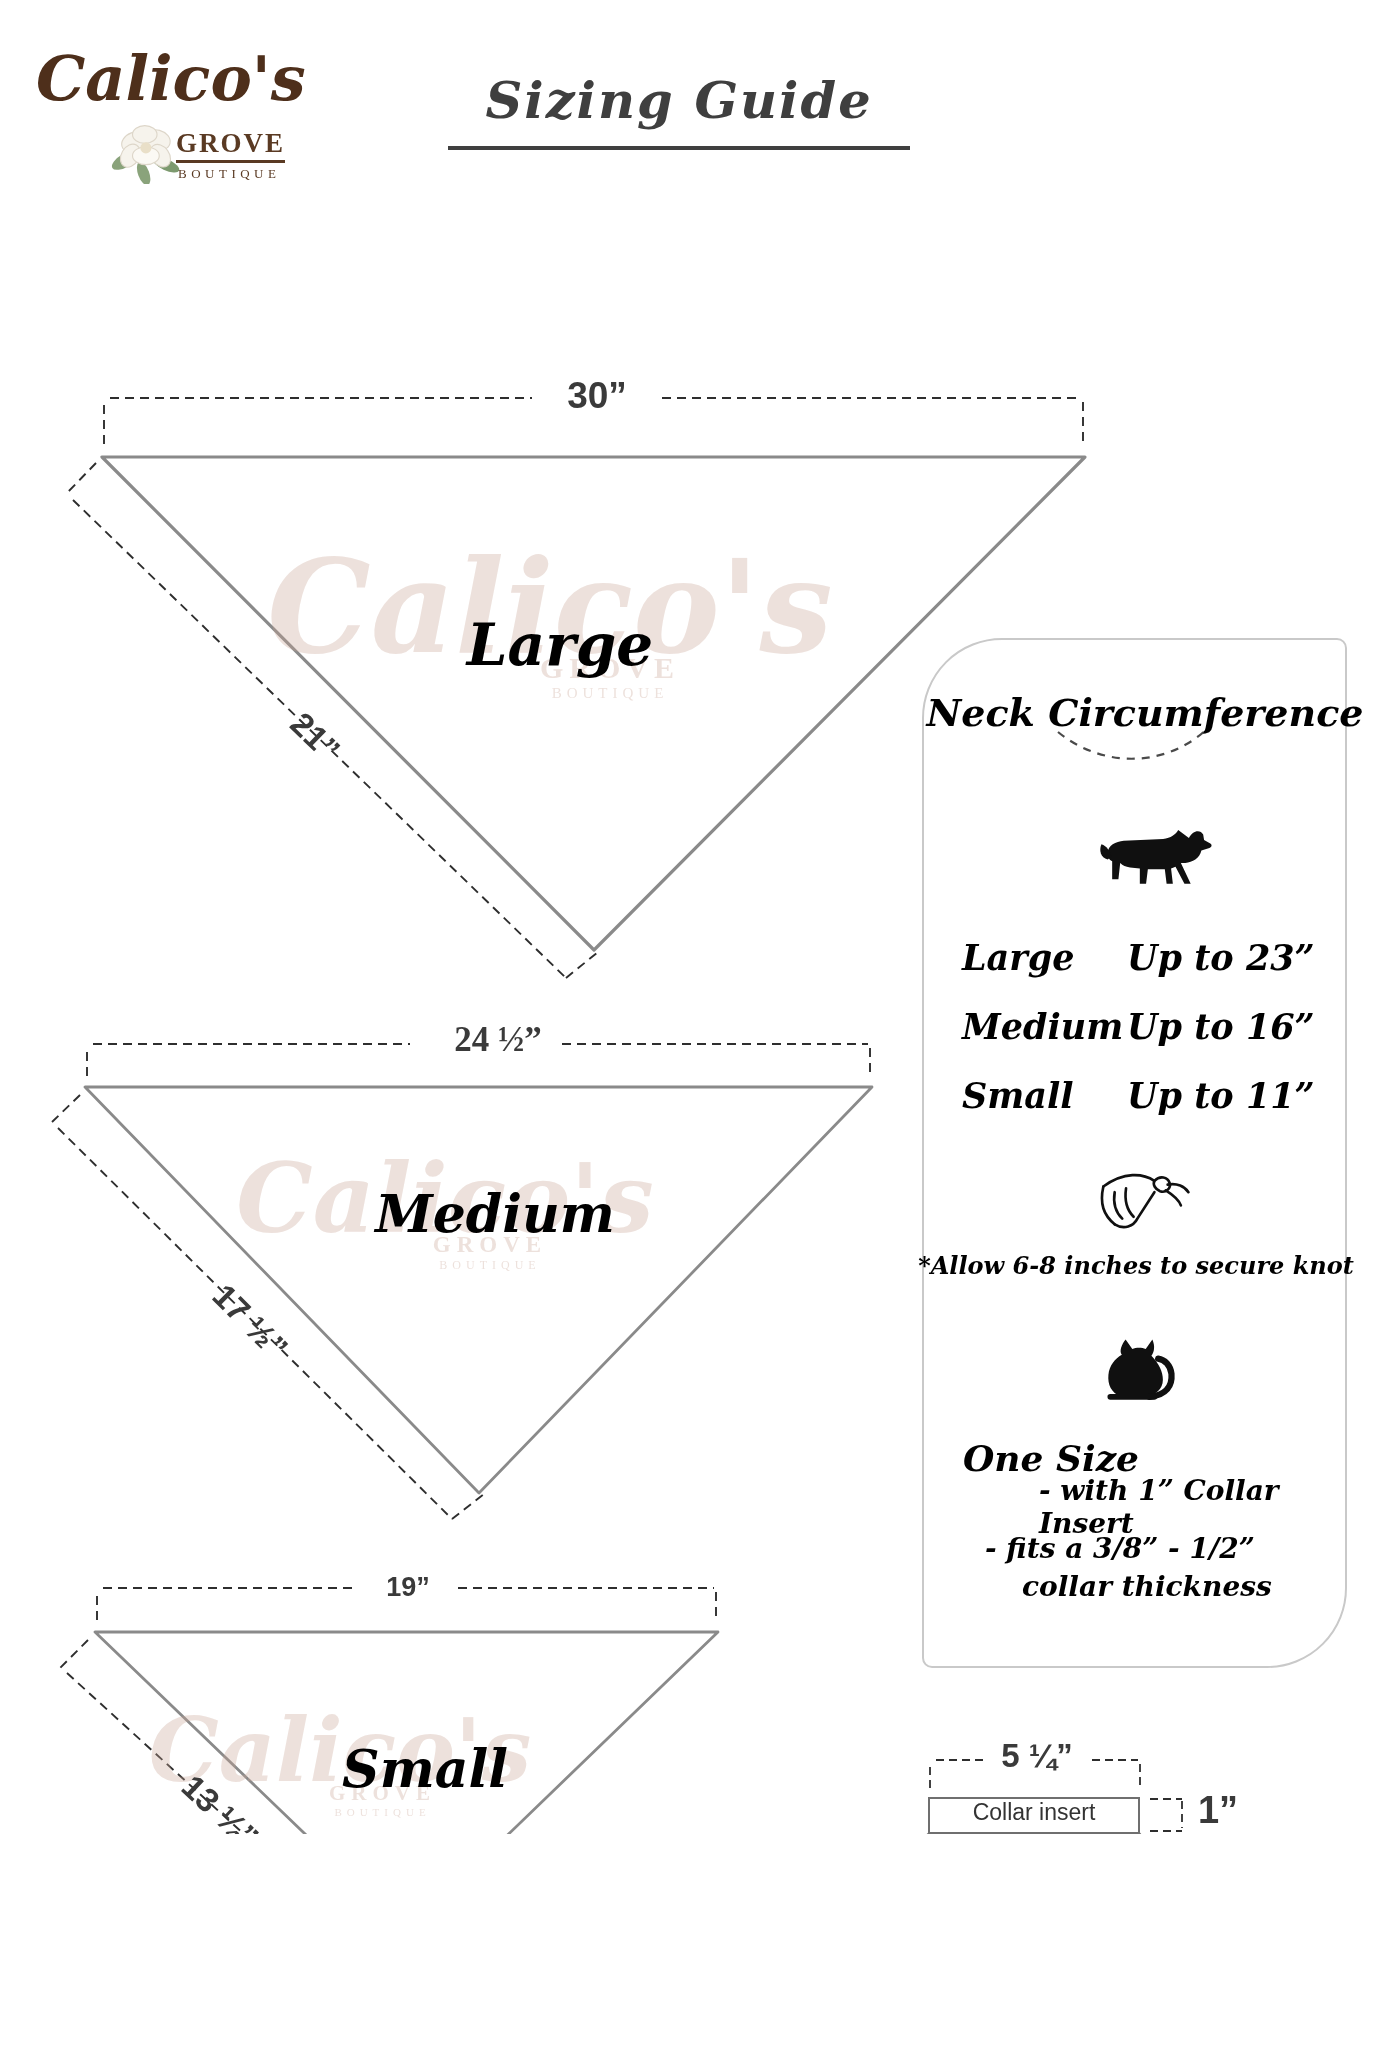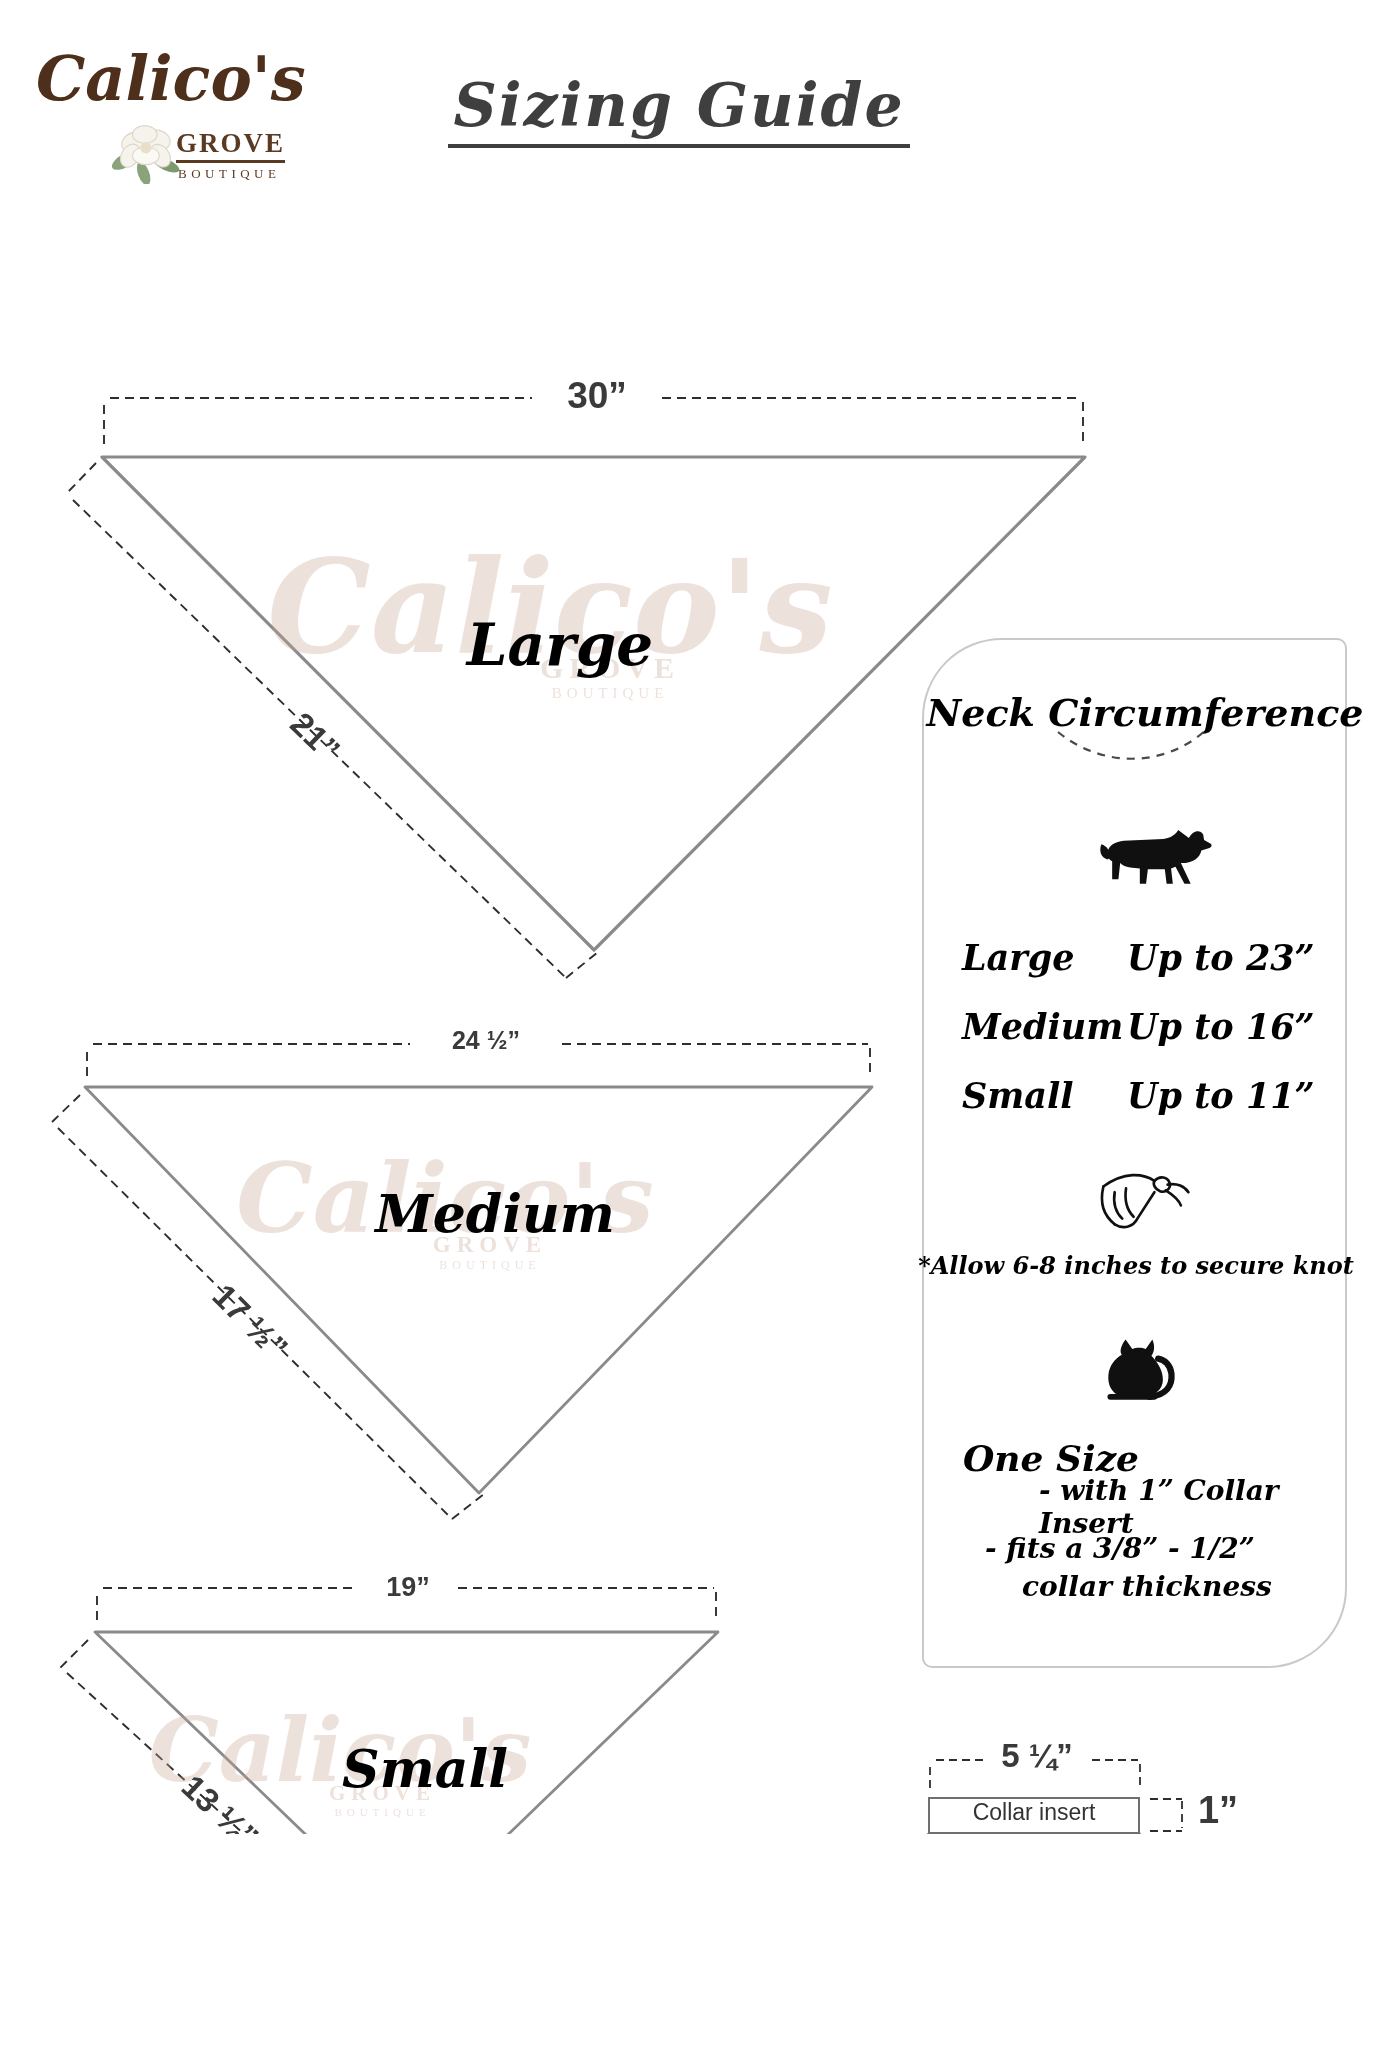--- a/index.html
+++ b/index.html
@@ -12,22 +12,22 @@
 
   
   .script { font-family:"DejaVu Serif", serif; font-style:italic; font-weight:700; color:#000000; }
 
   
   .dim { font-family:"Liberation Sans", sans-serif; font-weight:600; color:#3a3a3a; }
 
   
   .title {
     left:448px; top:70px; width:462px; text-align:center;
-    font-size:60px; letter-spacing:2px; color:#3f3f3f;
-    border-bottom:4px solid #3f3f3f; padding-bottom:4px;
+    font-size:51px; letter-spacing:2px; color:#3f3f3f;
+    border-bottom:4px solid #3f3f3f; padding-bottom:16px;
   }
 
   
   .logo-name { left:36px; top:42px; font-size:62px; color:#4e2f1b; }
   .logo-grove { left:176px; top:128px; font-family:"Liberation Serif", serif; font-weight:700;
     font-size:27px; letter-spacing:2px; color:#5a3a23; border-bottom:3px solid #5a3a23; padding-bottom:1px; }
   .logo-boutique { left:178px; top:166px; font-family:"Liberation Serif", serif;
     font-size:13px; letter-spacing:4.5px; color:#5a3a23; }
 
   
@@ -108,21 +108,21 @@
   <div class="abs wm ctr" style="left:340px; top:1765px;">
     <div class="wm-name" style="font-size:88px;">Calico's</div>
     <div class="wm-grove" style="font-size:21px; margin-top:-9px; padding-left:85px;">GROVE</div>
     <div class="wm-boutique" style="font-size:11px; padding-left:85px;">BOUTIQUE</div>
   </div>
 
   <div class="abs dim ctr" style="left:597px; top:396px; font-size:37px;">30”</div>
   <div class="abs dim ctr" style="left:315px; top:737px; font-size:33px; transform:translate(-50%,-50%) rotate(44deg);">21”</div>
   <div class="abs script ctr tri-label" style="left:560px; top:645px;">Large</div>
 
-  <div class="abs dim ctr" style="left:486px; top:1040px; font-size:25px;">24 ½”</div>
+  <div class="abs dim ctr" style="left:498px; top:1040px; font-size:35px;font-family:Liberation Serif, serif;">24 ½”</div>
   <div class="abs dim ctr" style="left:250px; top:1322px; font-size:33px; transform:translate(-50%,-50%) rotate(45deg);">17 ½”</div>
   <div class="abs script ctr tri-label" style="left:495px; top:1213px; font-size:52px;">Medium</div>
 
   <div class="abs dim ctr" style="left:408px; top:1587px; font-size:27px;">19”</div>
   <div class="abs dim ctr" style="left:220px; top:1812px; font-size:33px; transform:translate(-50%,-50%) rotate(43deg);">13 ¼”</div>
   <div class="abs script ctr tri-label" style="left:425px; top:1768px; font-size:52px;">Small</div>
 
   <div class="abs panel"></div>
 
   <div class="abs script ctr panel-title">Neck Circumference</div>

